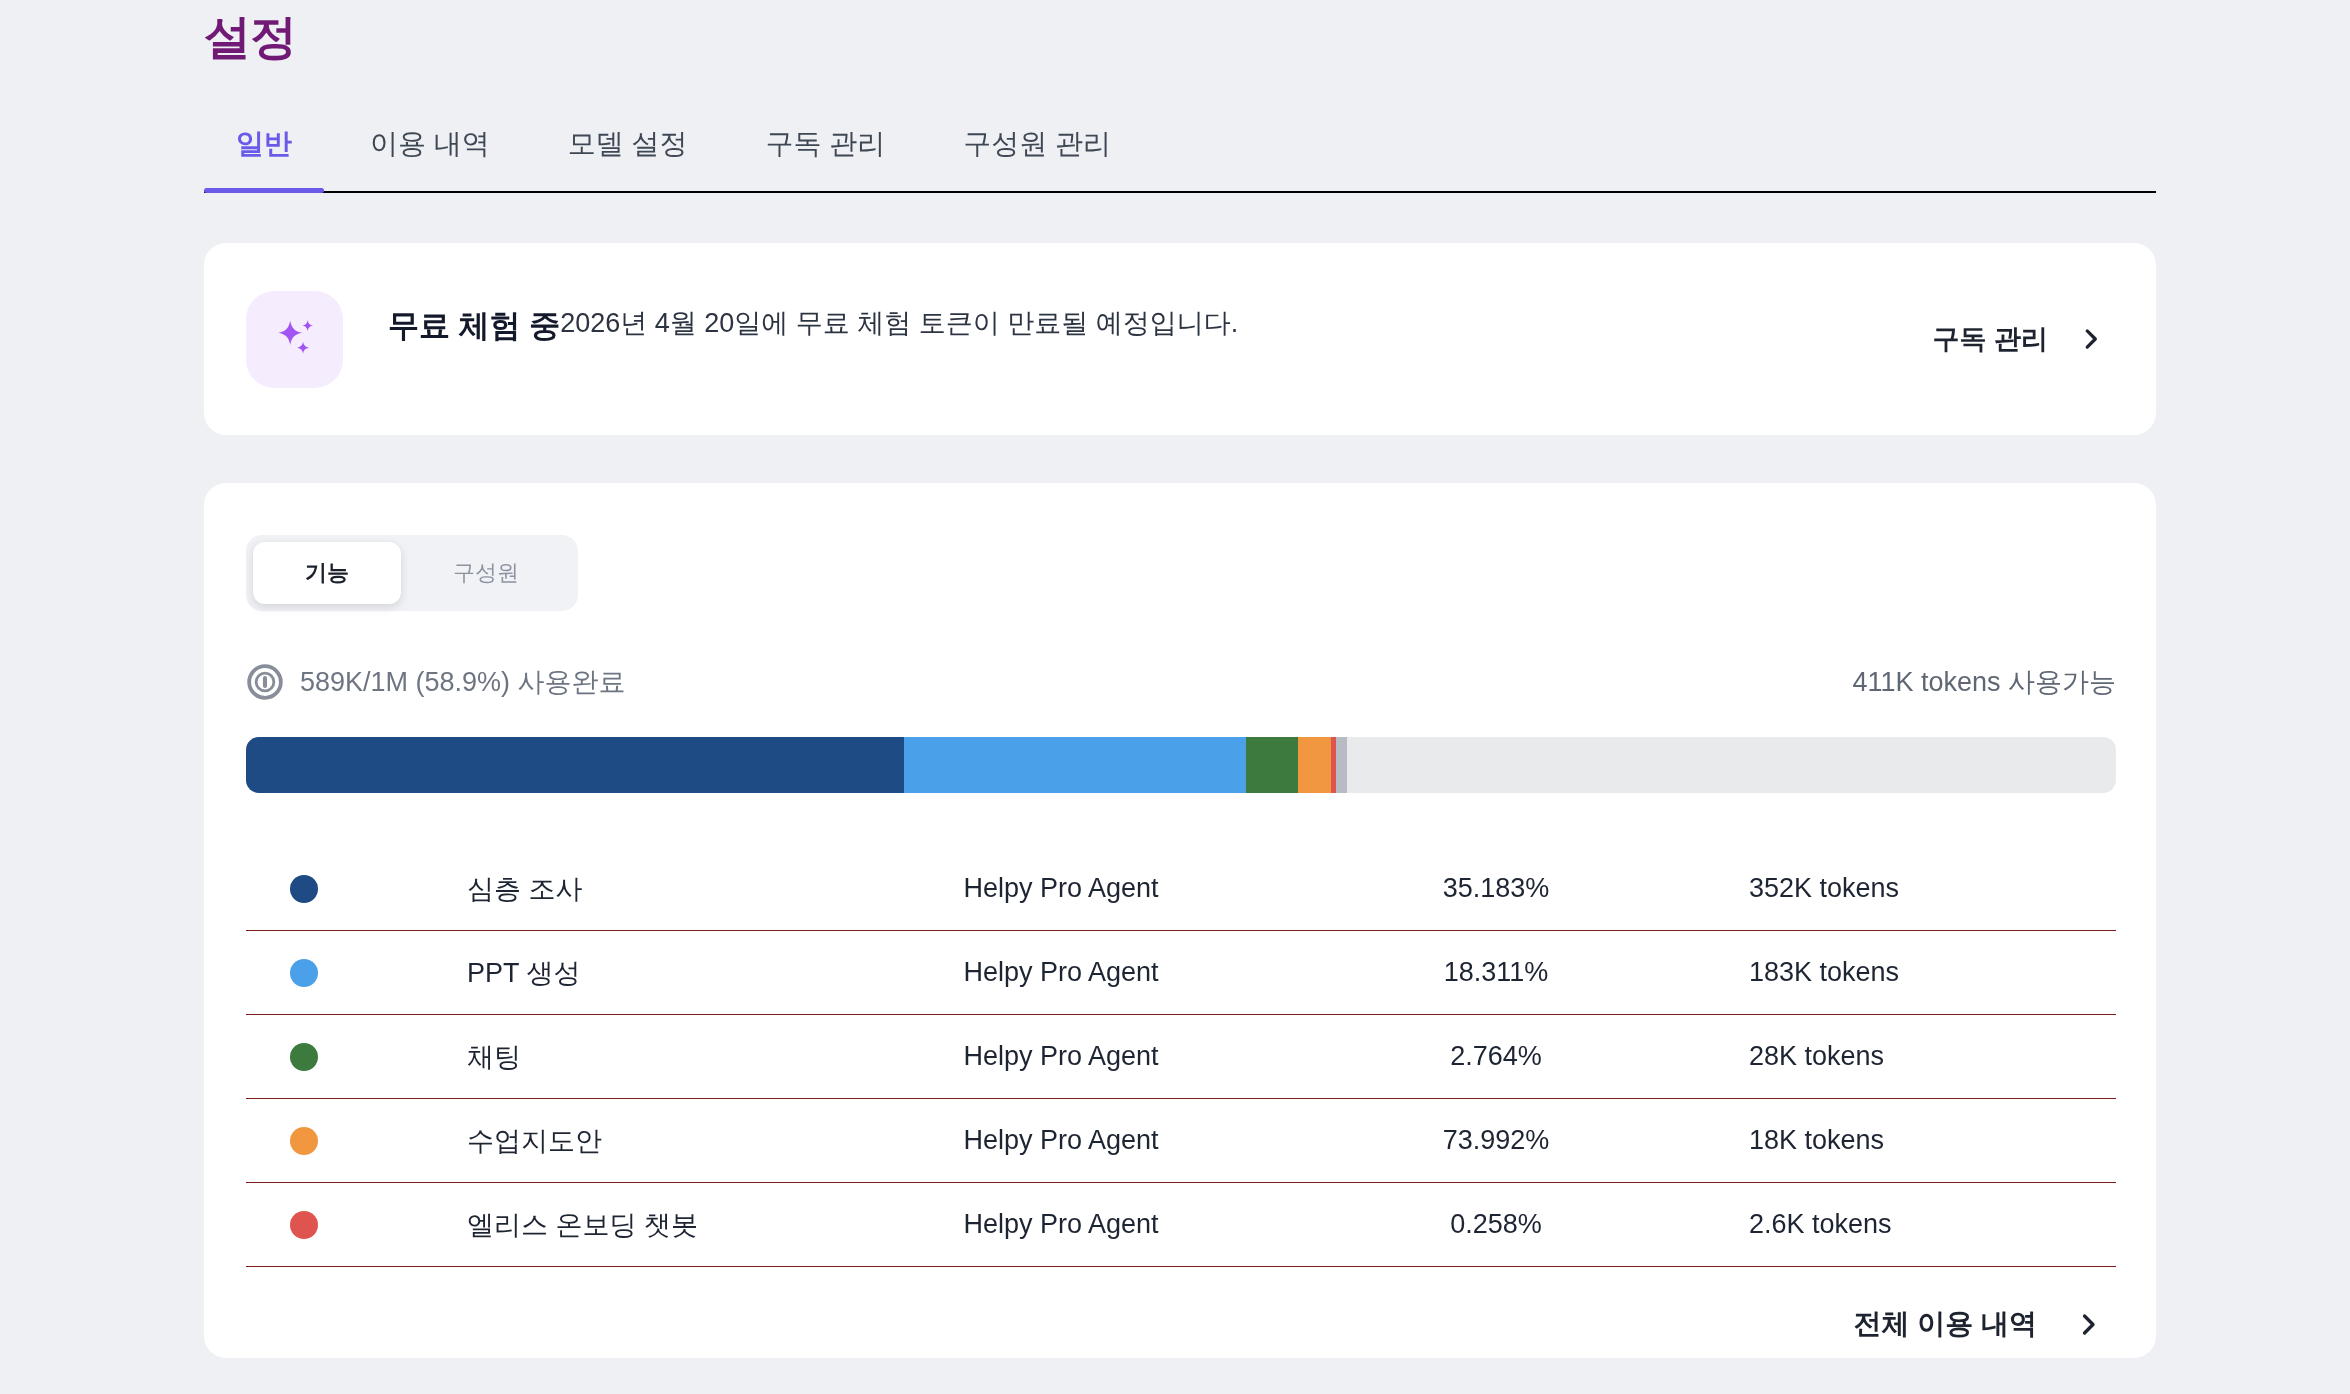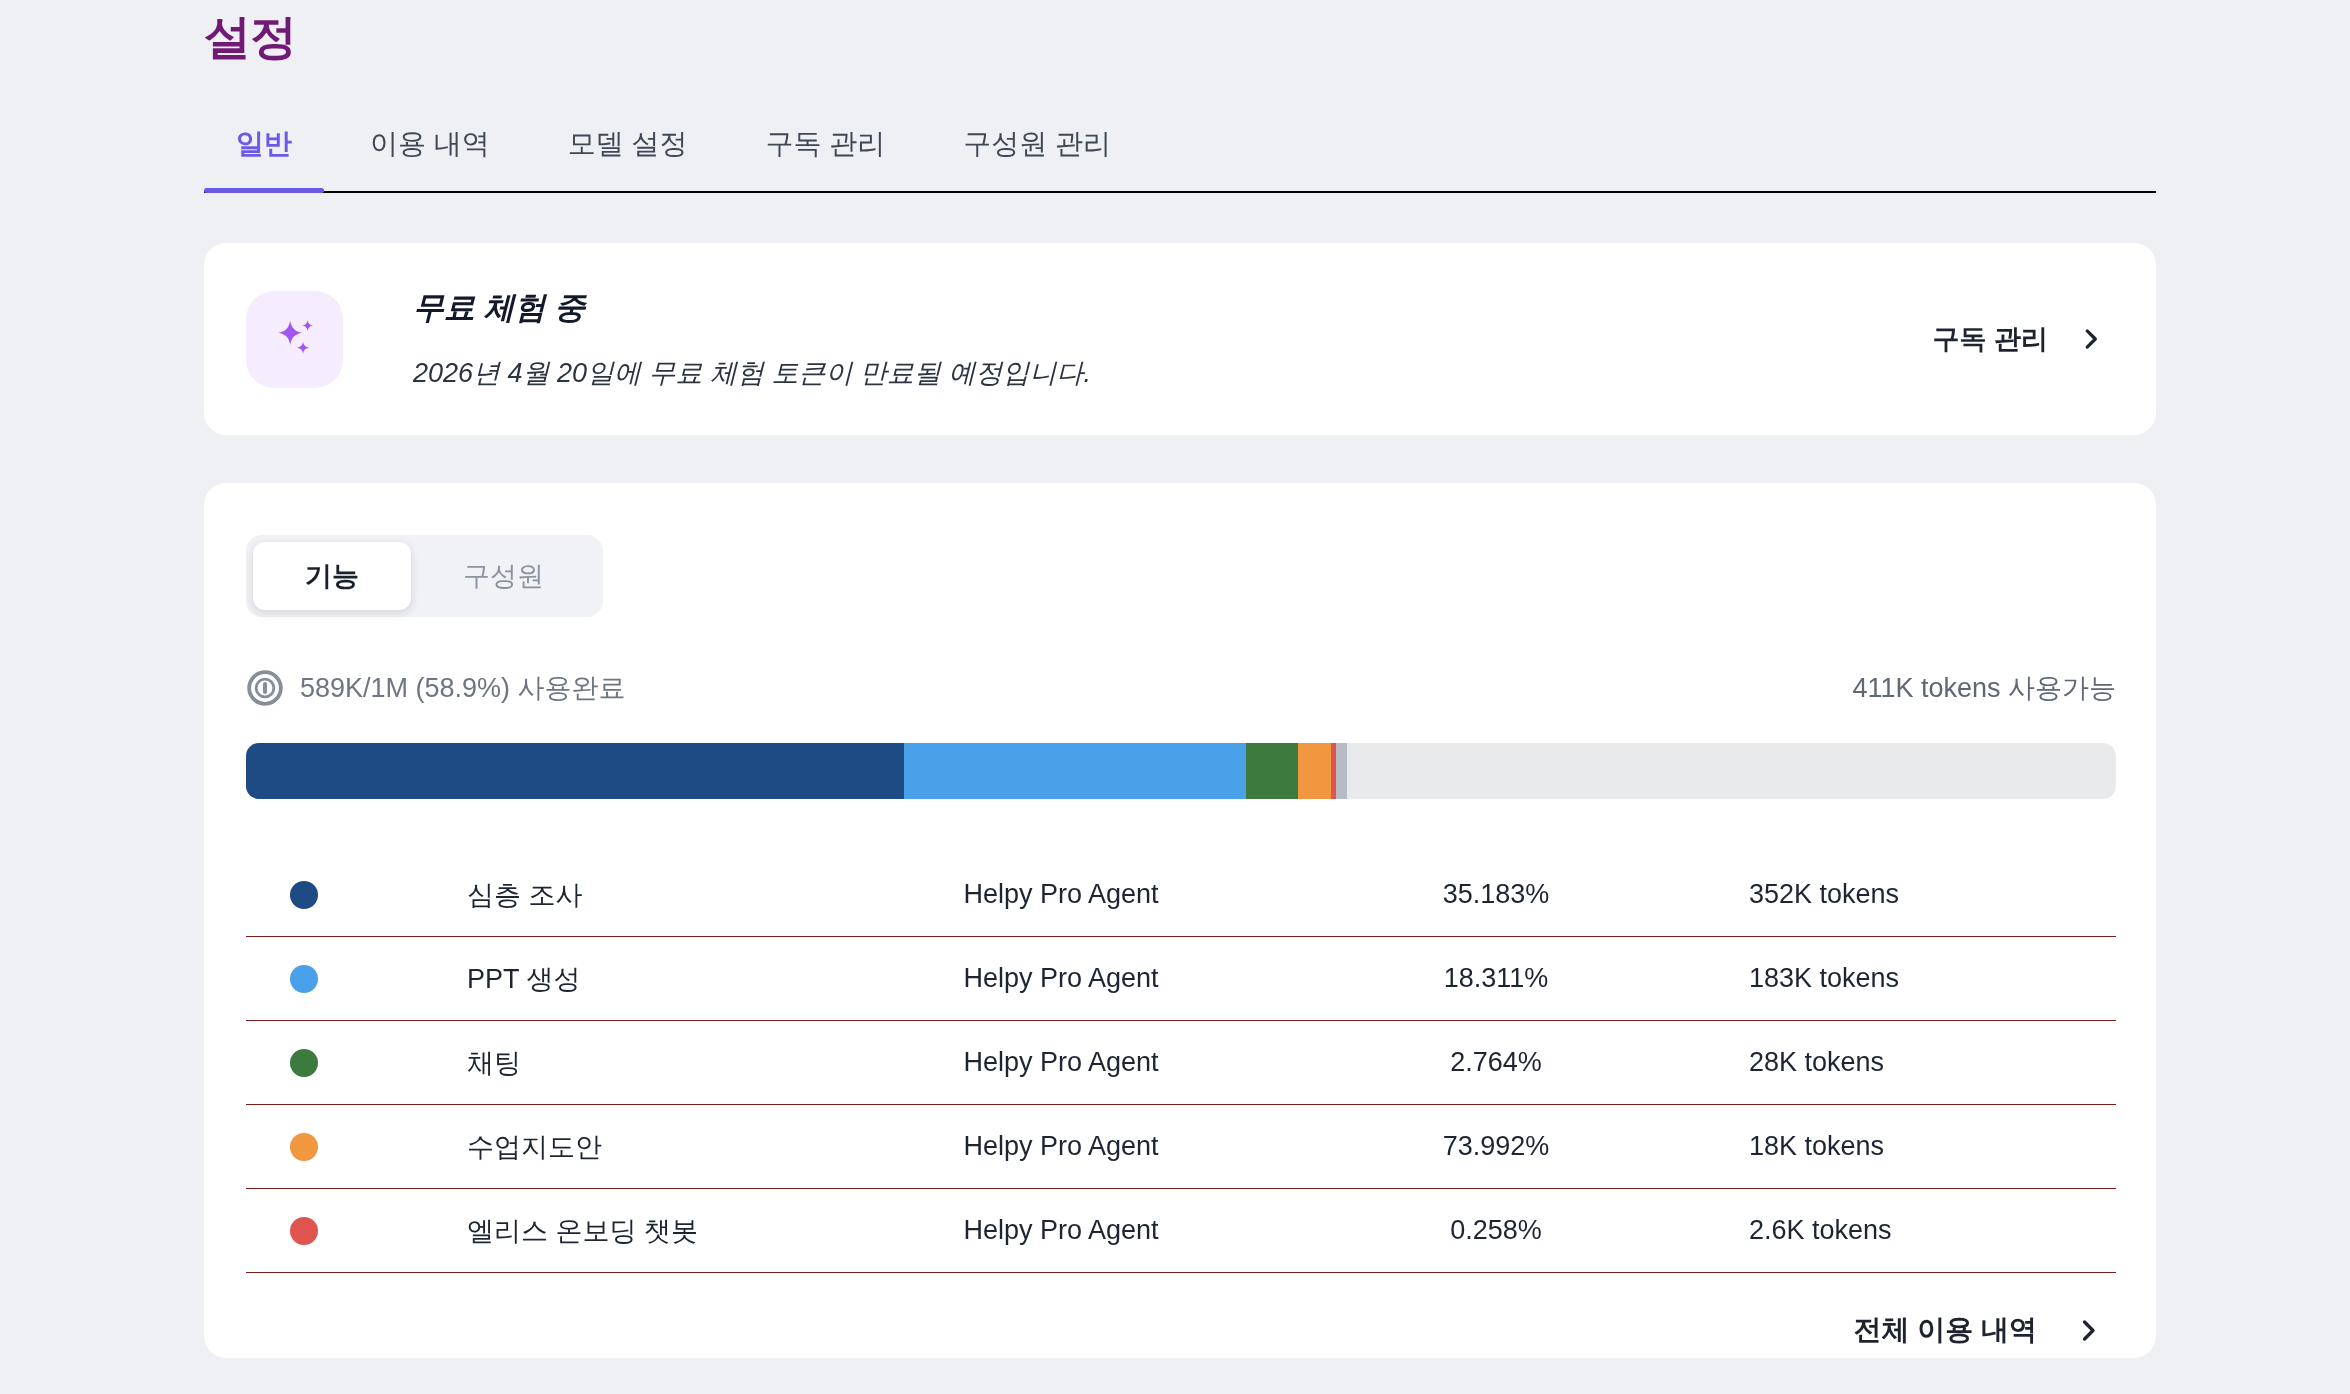--- a/index.html
+++ b/index.html
@@ -50,21 +50,21 @@
     display:flex;
     align-items:center;
     padding:0 52px 0 42px;
   }
   .trial-icon-box {
     width:97px; height:97px; flex:0 0 97px;
     border-radius:28px;
     background:#f5ecfd;
     display:flex; align-items:center; justify-content:center;
   }
-  .trial-text { margin-left:70px; display:flex; flex-direction:column;font-style:italic; }
+  .trial-text { margin-left:45px; display:flex; flex-direction:row; }
   .trial-title { font-size:31px; font-weight:700; color:#13192a; margin-bottom:26px; }
   .trial-desc  { font-size:27px; color:#2c3442; }
   .trial-link {
     margin-left:auto;
     display:flex; align-items:center; gap:30px;
     background:none; border:none; cursor:pointer;
     font-family:inherit; font-size:27px; font-weight:600; color:#1e242f;
   }
 
   .usage-card {
@@ -76,21 +76,21 @@
   .date-range { font-size:34px; font-weight:800; color:#1a2130; letter-spacing:-0.5px; }
 
   .toggle {
     display:flex; align-items:center;
     background:#f1f2f5;
     border-radius:16px;
     padding:7px;
   }
   .toggle-btn {
     border:none; cursor:pointer; background:transparent;
-    font-family:inherit; font-size:27px;
+    font-family:inherit; font-size:22px;
     color:#8b93a1;
     padding:16px 52px;
     border-radius:12px;
   }
   .toggle-btn.selected {
     background:#fff;
     color:#1a202c;
     font-weight:700;
     box-shadow:0 3px 10px rgba(20,26,40,.14);
   }

